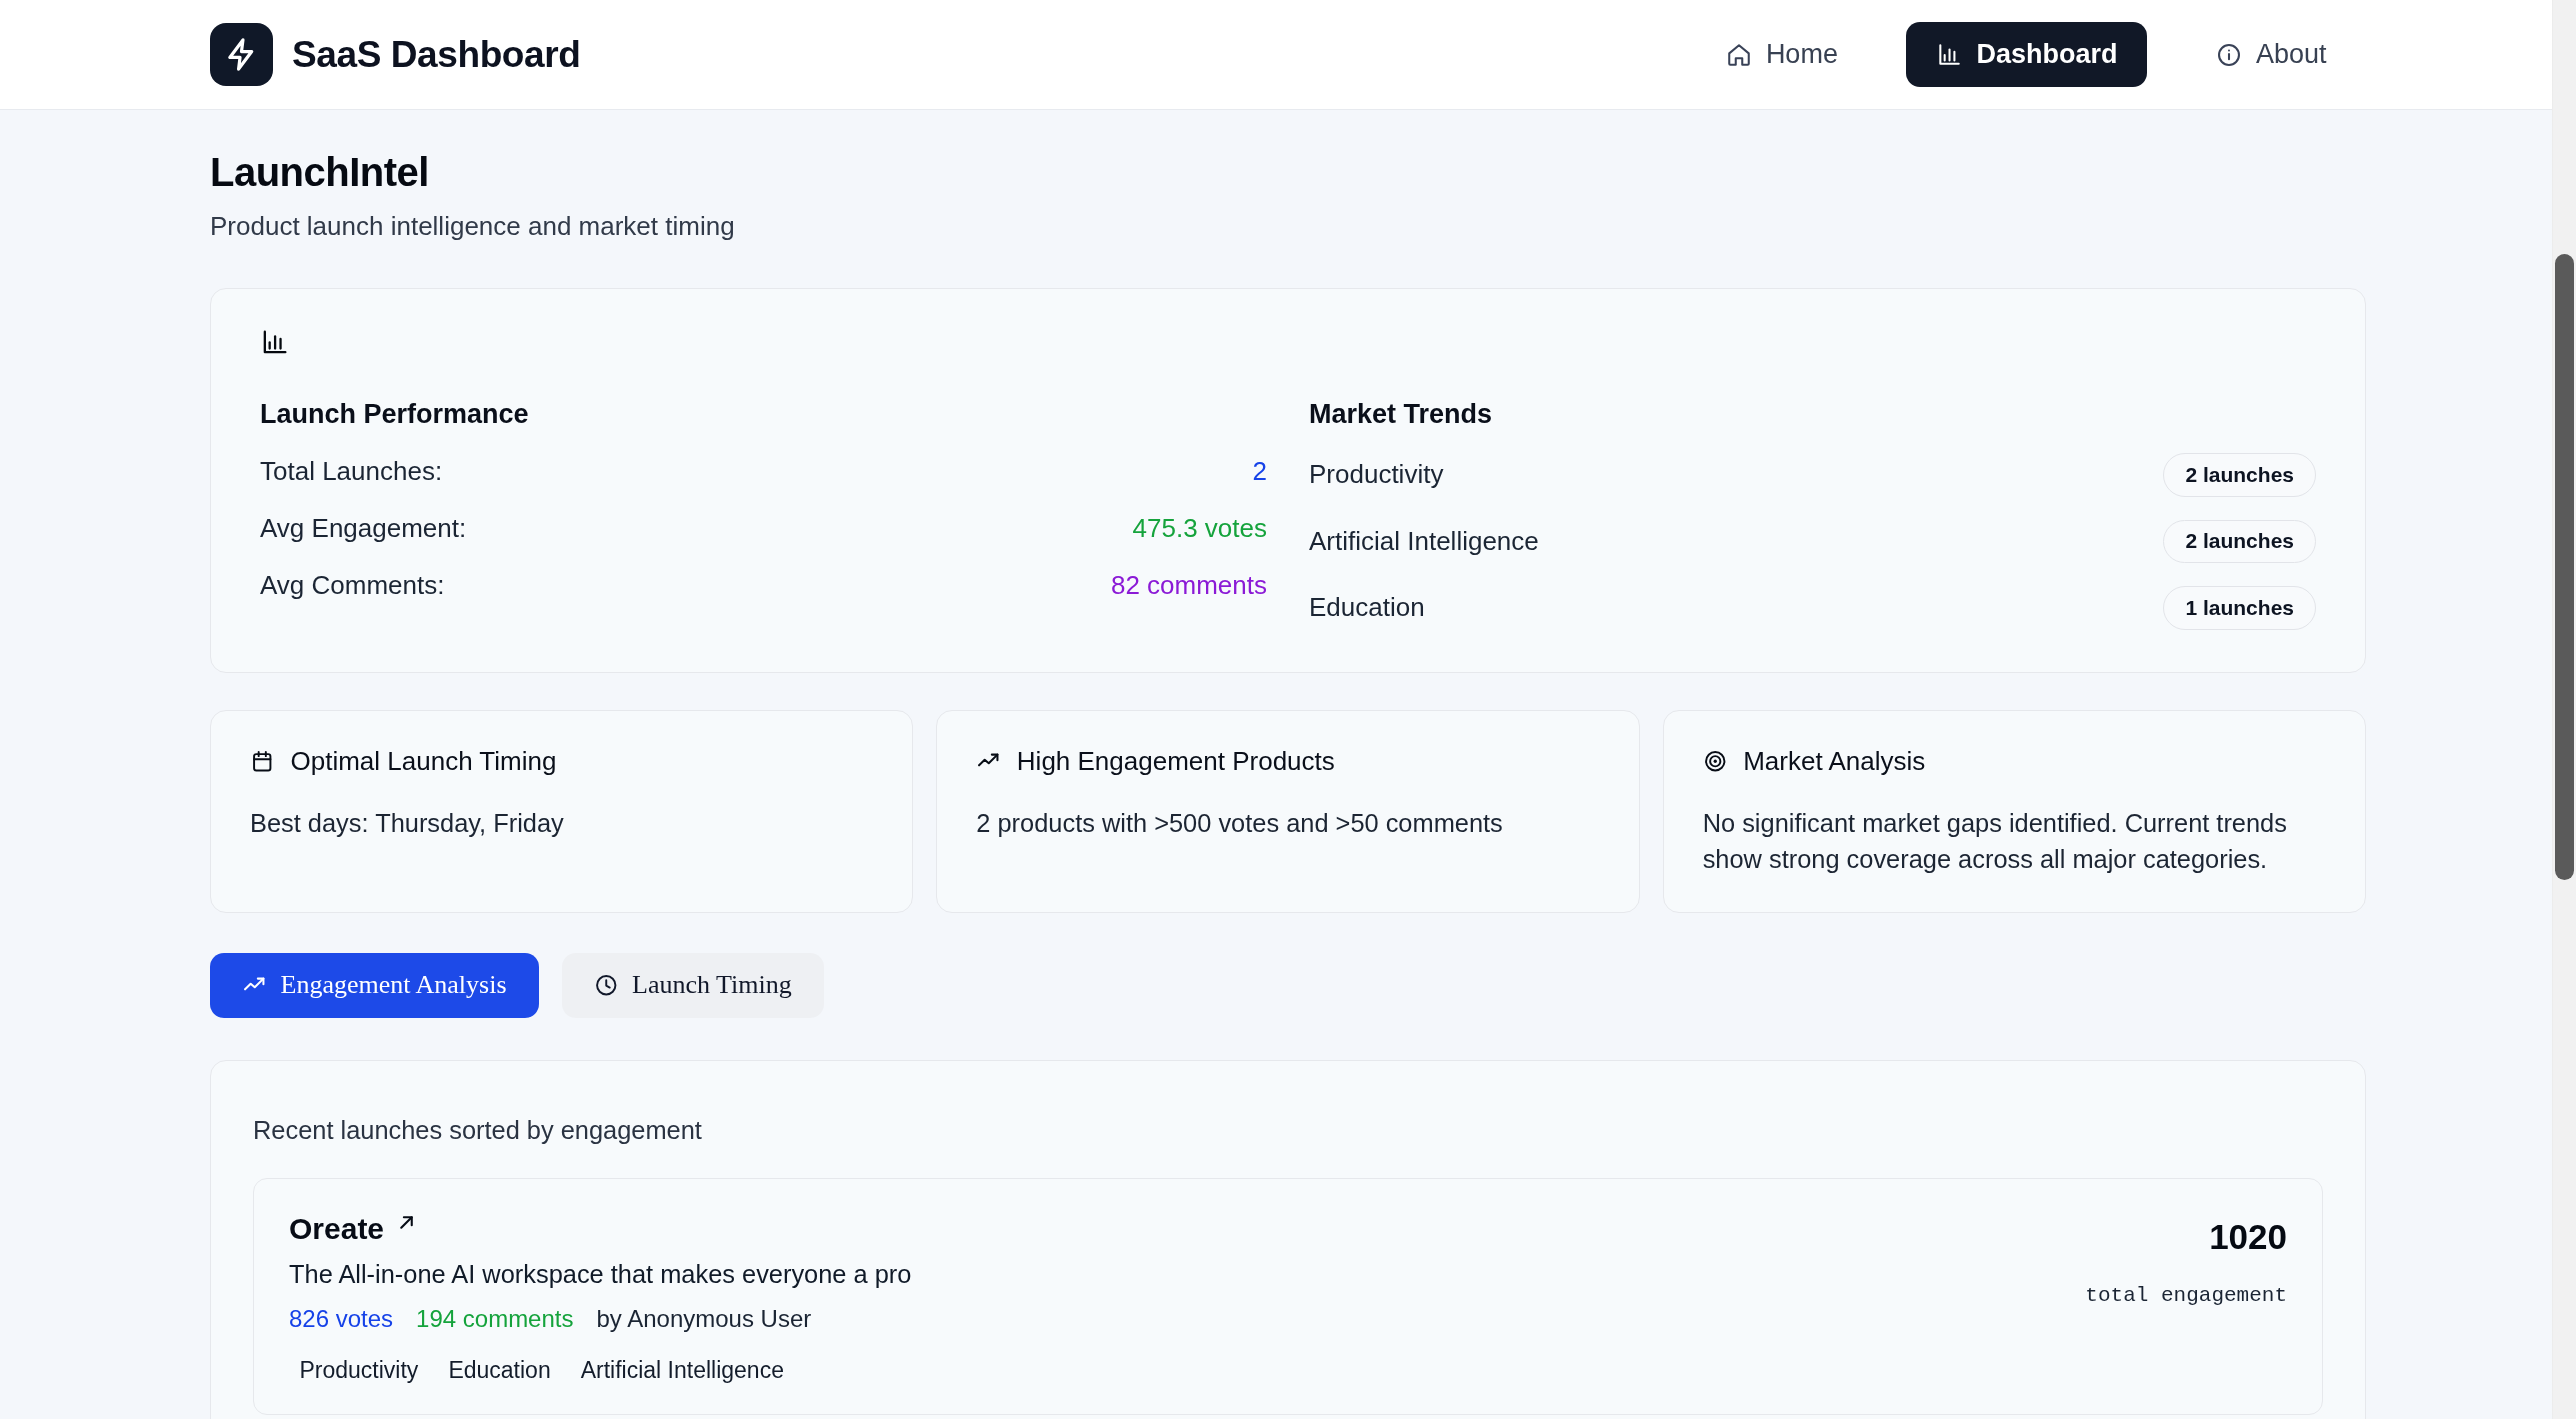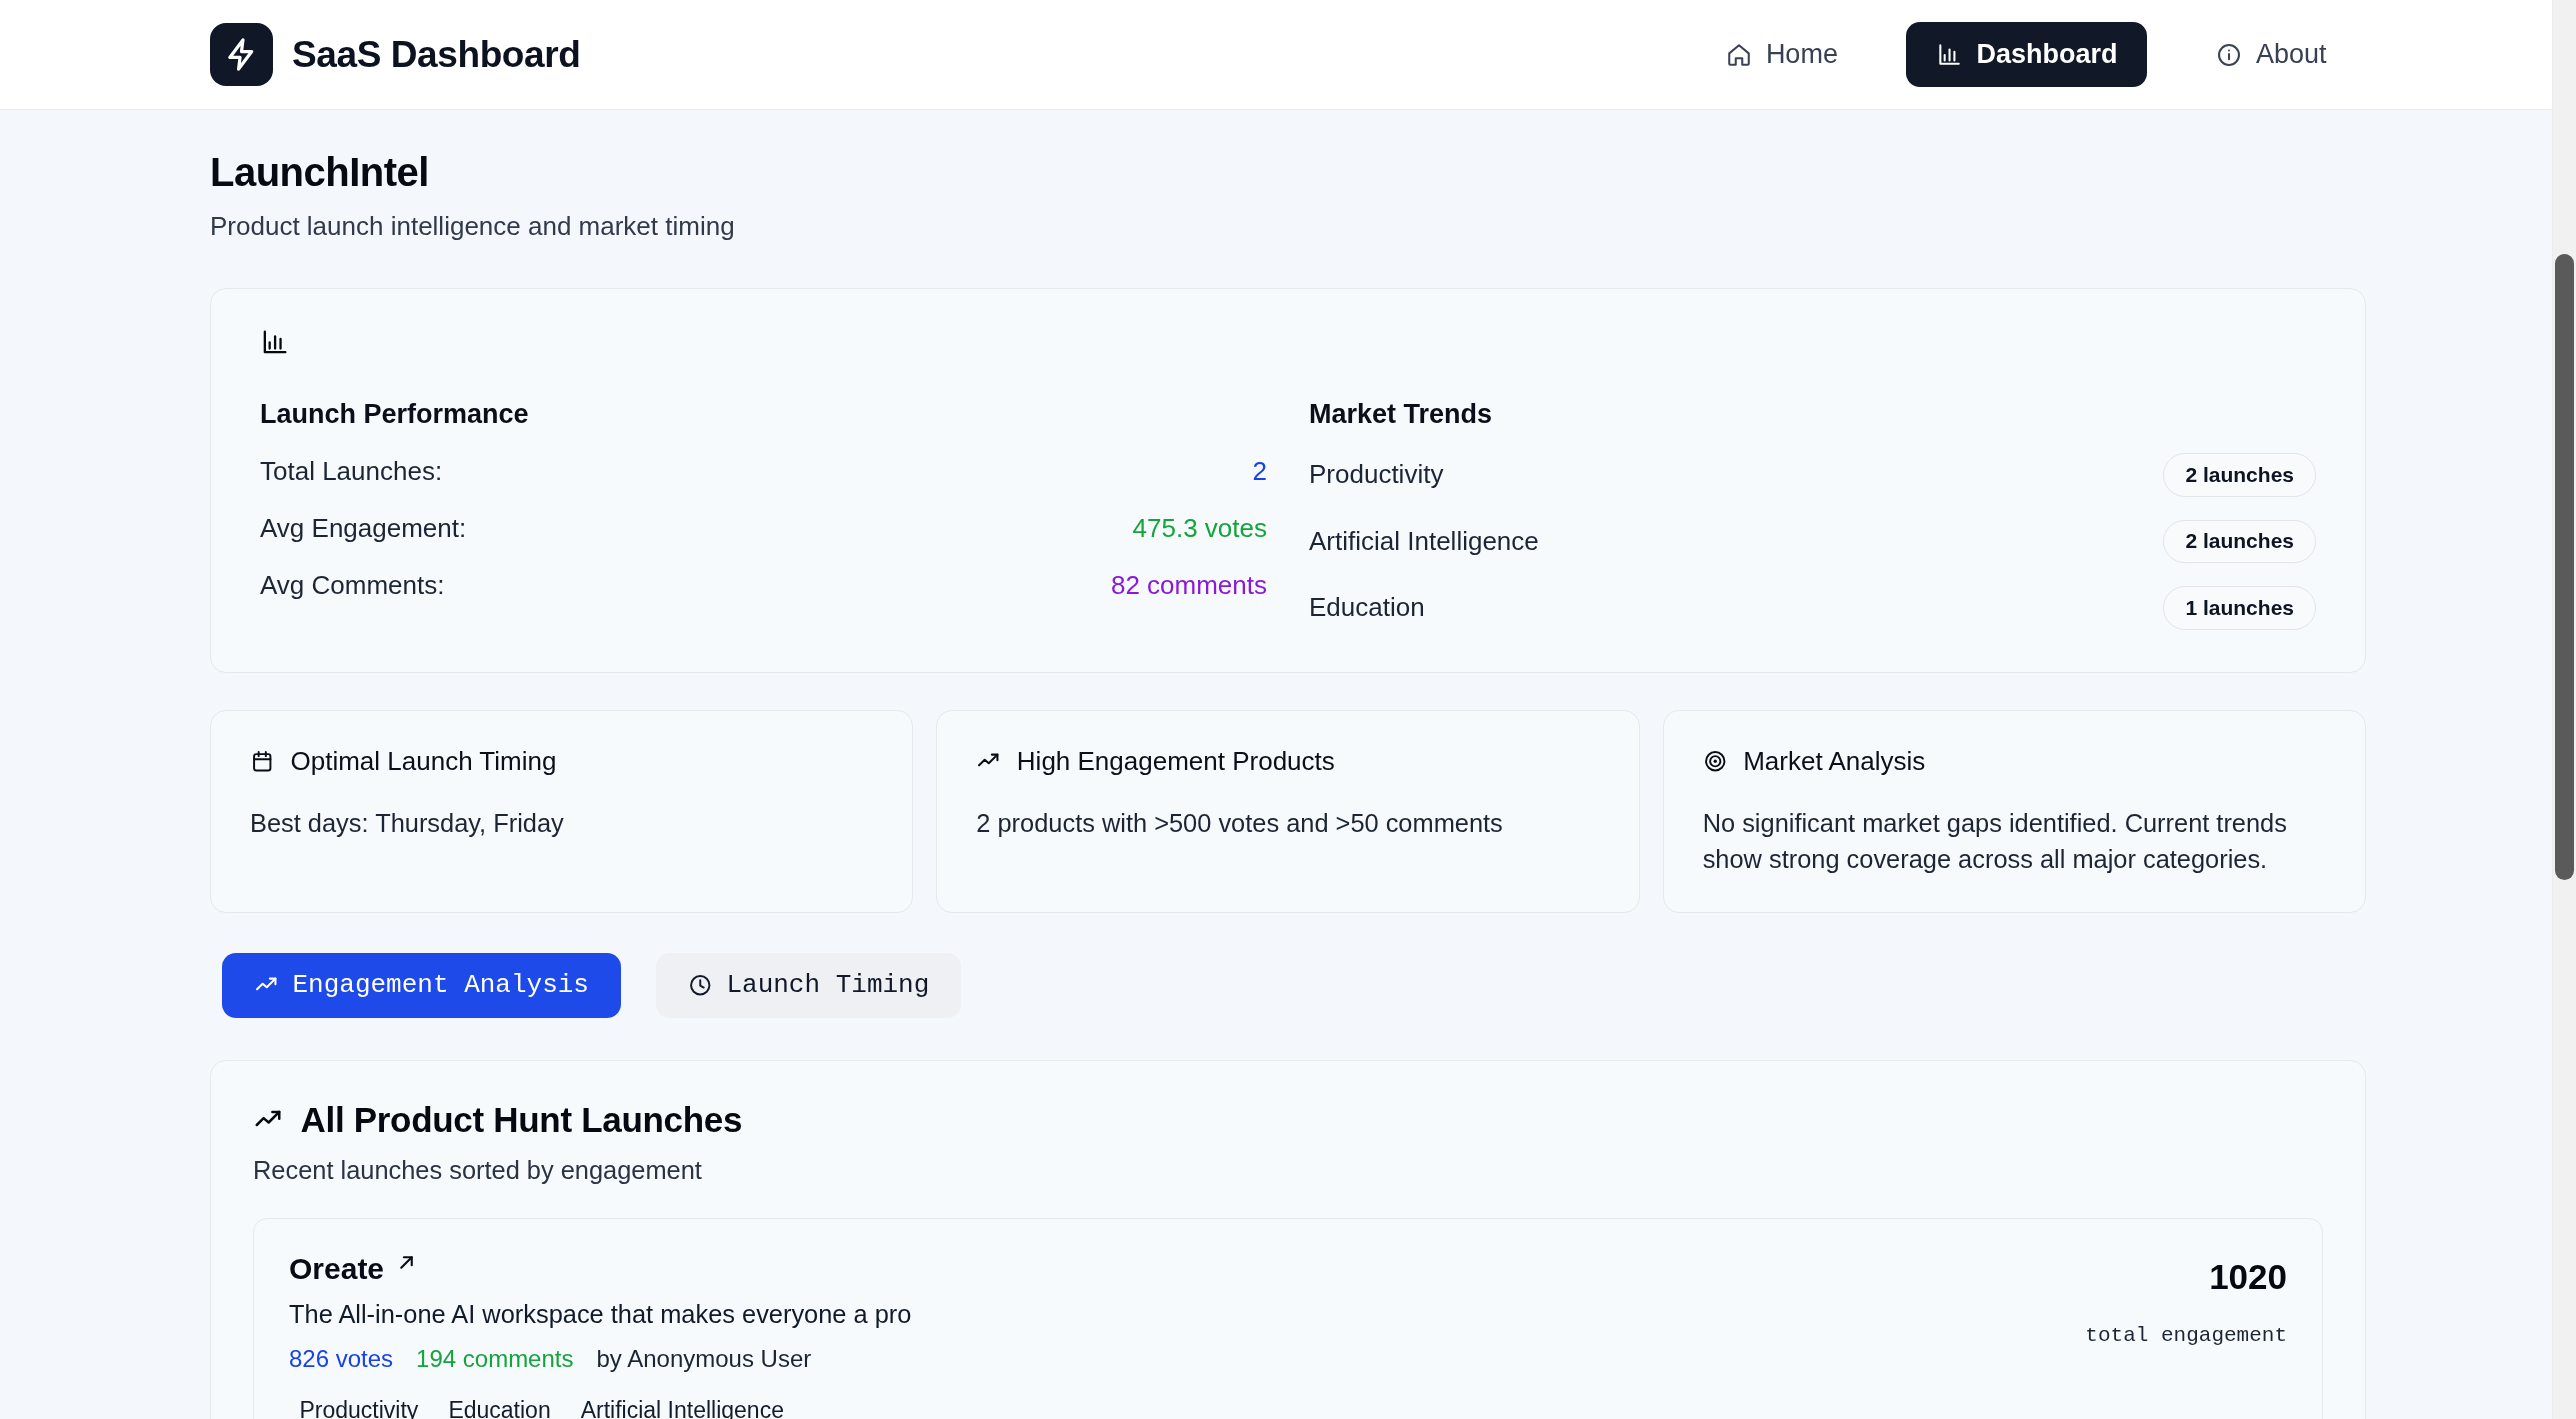--- a/index.html
+++ b/index.html
@@ -103,22 +103,21 @@
   .mini-title svg { width: 24.5px; height: 24.5px; display:block; flex:none; }
   .mini-body { margin-top: 28px; font-size: 25.4px; color: #1c2533; line-height: 1.42; }
 
   
   .tabs { display: flex; gap: 23px; margin-top: 40px; }
   .tab {
     display: flex; align-items: center; gap: 14px;
     font-size: 26px; padding: 17.5px 32px; border-radius: 14px;
     cursor: pointer; white-space: nowrap;
     background: #eef0f3; color: #11182a; border: none;
-    font-family: Liberation Mono, monospace;
-    margin-left: 12px;
+    font-family: Liberation Serif, serif;
   }
   .tab svg { width: 24.5px; height: 24.5px; display:block; }
   .tab.active { background: #1d4ae8; color: #ffffff; }
 
   
   .launches { margin-top: 42px; padding: 39px 42px 35px 42px; }
   .launches-title {
     display: flex; align-items: center; gap: 17.5px;
     font-size: 35px; font-weight: 700; color: #050a12; letter-spacing: -0.3px;
   }
@@ -328,29 +327,20 @@
           <svg viewBox="0 0 24 24" fill="none" stroke="#11182a" stroke-width="1.9" stroke-linecap="round" stroke-linejoin="round">
             <circle cx="12" cy="12" r="9"></circle>
               <path d="M12 7v5.3l3.4 2"></path>
           </svg>
         </span>
         <span>Launch Timing</span>
       </button>
     </div>
 
     <section class="card launches">
-      <div class="launches-title">
-        <span>
-          <svg viewBox="0 0 24 24" fill="none" stroke="#05090f" stroke-width="2" stroke-linecap="round" stroke-linejoin="round">
-            <polyline points="3 16 8.5 10.5 12.5 14 21 5.5"></polyline>
-              <polyline points="15.5 5.5 21 5.5 21 11"></polyline>
-          </svg>
-        </span>
-        <span>All Product Hunt Launches</span>
-      </div>
       <div class="launches-sub">Recent launches sorted by engagement</div>
 
       <div class="product">
         <div>
           <div class="p-name">
             <span>Oreate</span>
             <span>
               <svg viewBox="0 0 24 24" fill="none" stroke="#070c16" stroke-width="2.4" stroke-linecap="round" stroke-linejoin="round">
                 <line x1="6" y1="18" x2="18" y2="6"></line>
                   <polyline points="9 6 18 6 18 15"></polyline>

